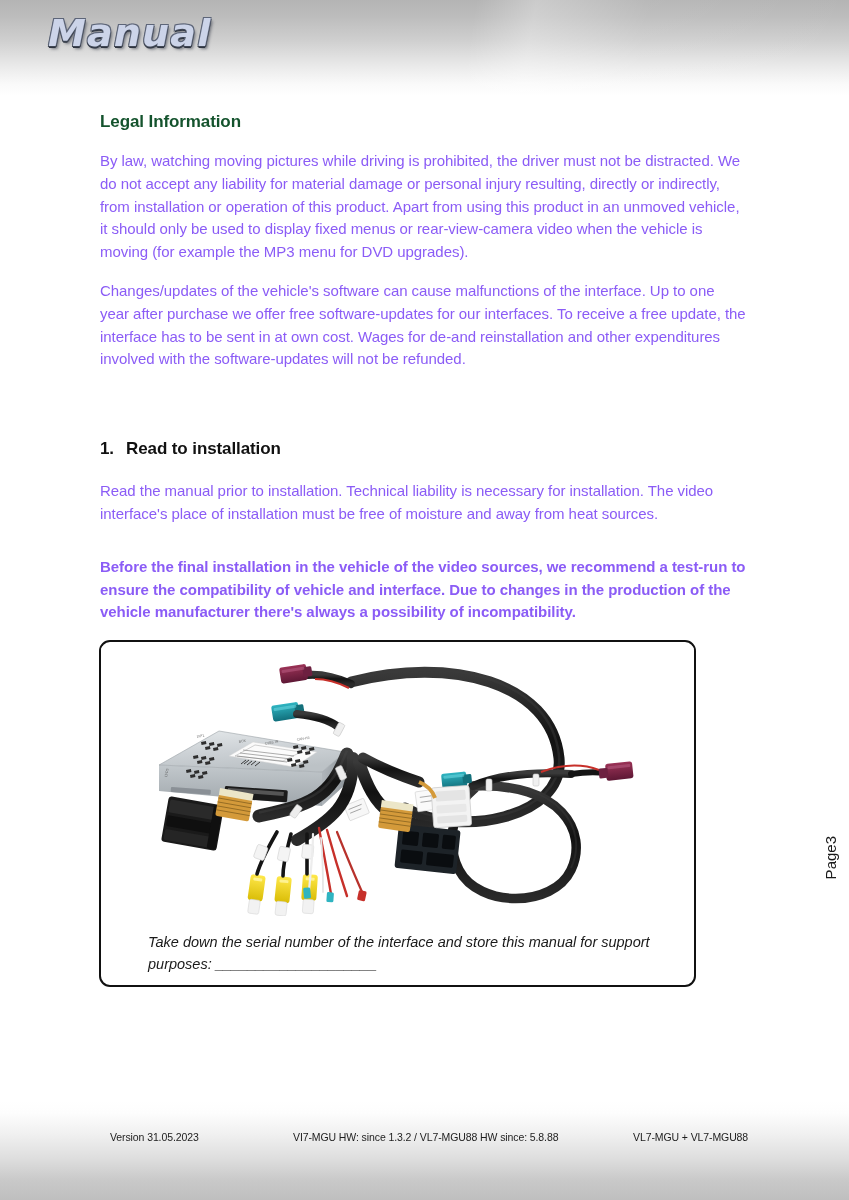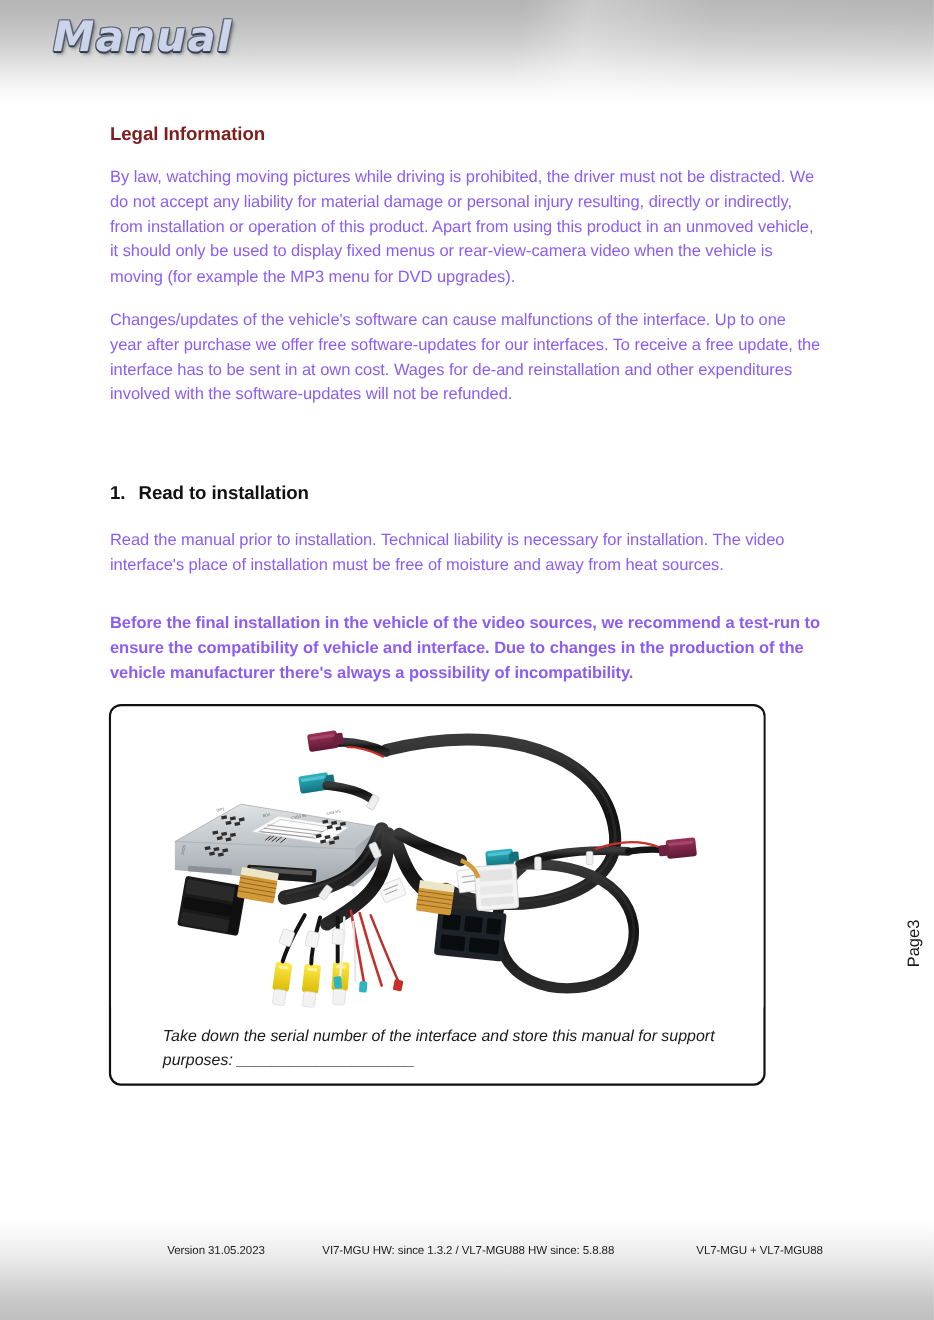--- a/index.html
+++ b/index.html
@@ -67,21 +67,21 @@
     position: absolute;
     left: 100px;
     top: 112px;
     width: 646px;
   }
   h2.section-title {
     margin: 0 0 18px 0;
     font-size: 17px;
     font-weight: 700;
     letter-spacing: -0.1px;
-    color: #7f1d1d;
+    color: #14532d;
   }
   p.body-text {
     margin: 0 0 16px 0;
     font-size: 15px;
     line-height: 1.52;
     color: #8b5cf6;
     letter-spacing: -0.05px;
   }
   p.body-text.bold {
     font-weight: 700;
@@ -166,21 +166,21 @@
     width: 849px;
     height: 20px;
   }
   .footer-cell {
     position: absolute;
     font-size: 10.5px;
     color: #1d1d1d;
     white-space: nowrap;
     letter-spacing: -0.1px;
   }
-  .f-version { left: 110px; margin-left: 42px; }
+  .f-version { left: 110px; }
   .f-hw      { left: 293px; }
   .f-model   { left: 633px; }
 
   
   svg.product-photo { display: block; }
 </style>
 </head>
 <body>
 
 <div class="header">

